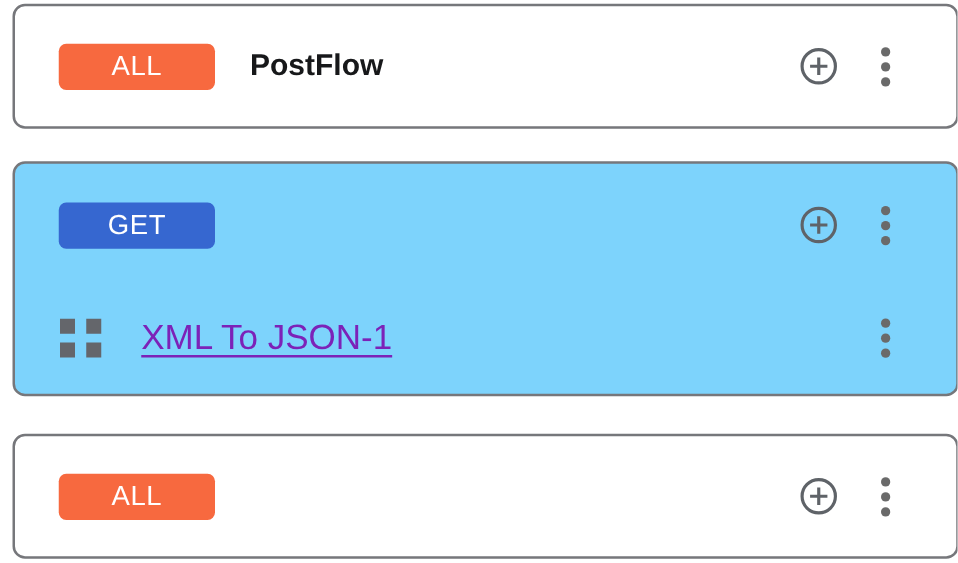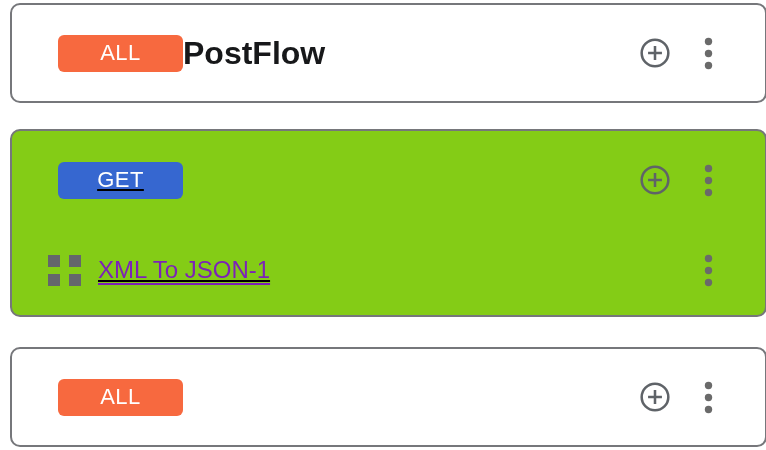--- a/index.html
+++ b/index.html
@@ -10,43 +10,44 @@
     -webkit-font-smoothing:antialiased;
   }
   .card {
     box-sizing:border-box;
     margin-left:10px; margin-right:-1px;
     border:2px solid #76777B;
     border-radius:10px;
     background:#ffffff;
   }
   .card--postflow { margin-top:3px; height:100px; margin-bottom:26px; }
-  .card--conditional { height:188px; margin-bottom:30px; background:#84cc16;text-decoration:underline; }
+  .card--conditional { height:188px; margin-bottom:30px; background:#7dd3fc; }
   .card--preflow { height:100px; }
 
   .flow-header {
     display:flex; align-items:center;
     height:96px;
-    padding:0 52px 0 46px;
+    padding:0 52px 0 35px;
     justify-content:center;
   }
   .card--conditional .flow-header { height:98px; }
 
   .badge {
     flex:0 0 auto;
     width:125px; height:37px;
     border-radius:6px;
     display:flex; align-items:center; justify-content:center;
     color:#ffffff; font-size:22px; letter-spacing:0.5px;
   }
   .badge--all { background:#F7693F; }
   .badge--get { background:#3667D0; }
 
   .flow-title {
-    font-size:32px; font-weight:700; color:#17181A;
+    margin-left:28px;
+    font-size:24px; font-weight:700; color:#17181A;
     white-space:nowrap;
   }
 
   .actions { margin-left:auto; display:flex; align-items:center; gap:33px; }
   .icon-btn {
     background:none; border:none; padding:0; margin:0;
     display:flex; align-items:center; justify-content:center;
     cursor:pointer;
   }
 
@@ -57,22 +58,22 @@
   }
   .grid-icon {
     display:grid;
     grid-template-columns:12px 12px;
     grid-auto-rows:12px;
     gap:7px 9px;
   }
   .grid-icon span { background:#64666B; display:block; }
 
   .policy-link {
-    margin-left:17px;
-    font-size:24px;
+    margin-left:32px;
+    font-size:28px;
     color:#7C22B8;
     text-decoration:underline;
     text-decoration-thickness:1.5px;
     text-underline-offset:5px;
     white-space:nowrap;
   }
   .policy-row .icon-btn { margin-left:auto; }
 </style>
 </head>
 <body>

